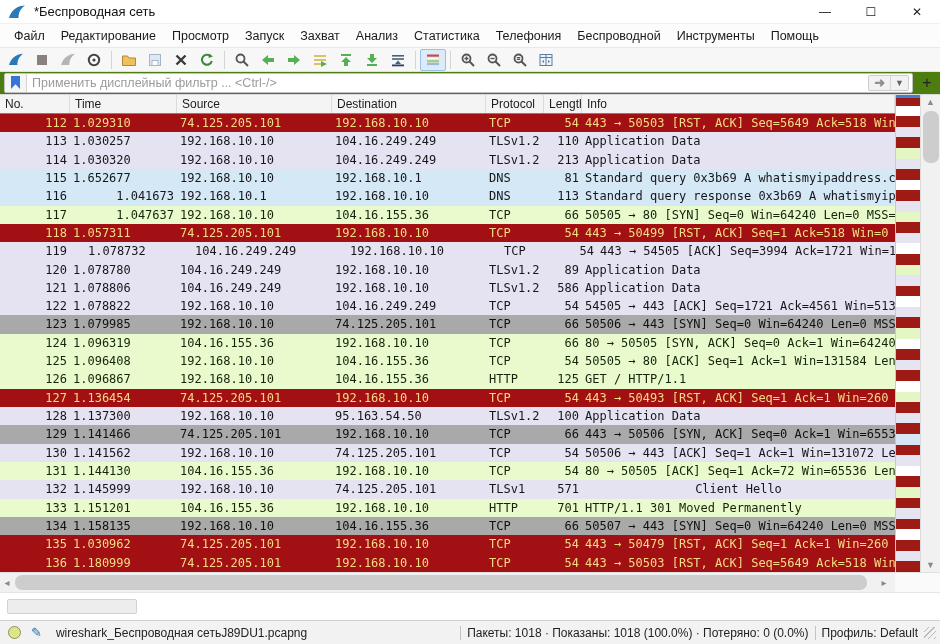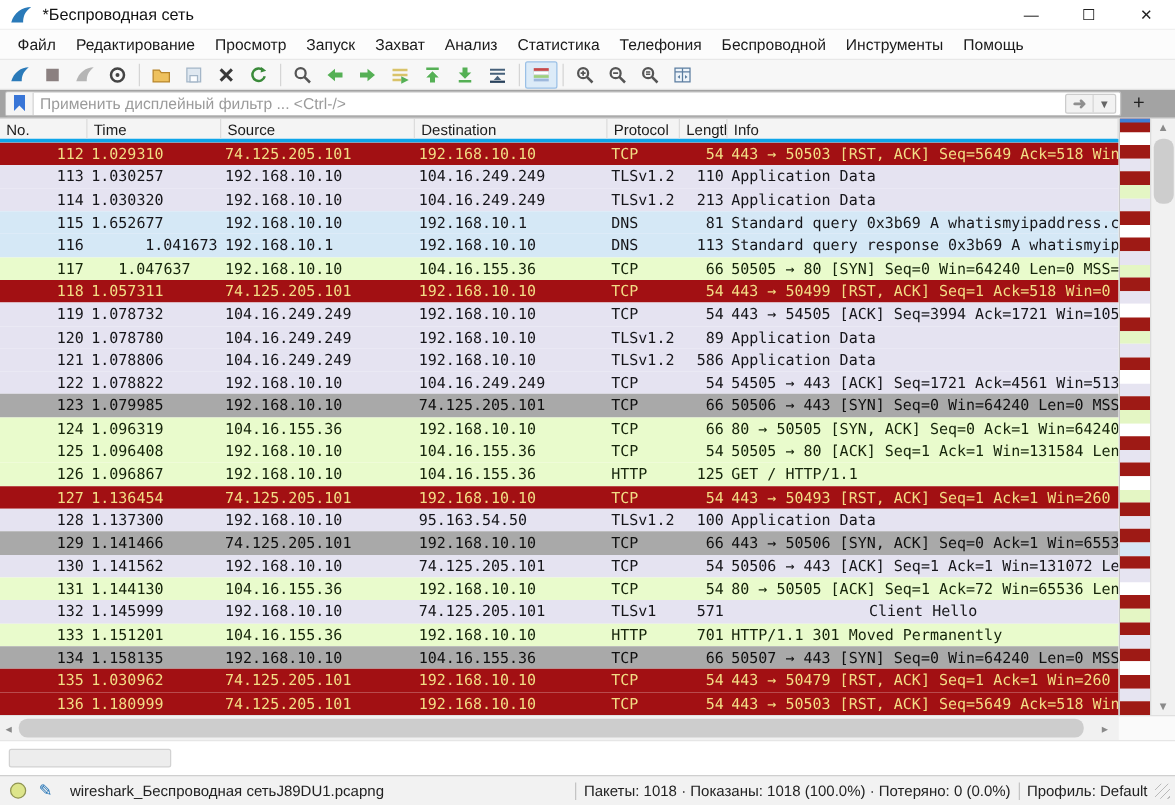--- a/index.html
+++ b/index.html
@@ -17,35 +17,35 @@
   .menubar { height:24px; background:#fcfcfc; display:flex; align-items:center; padding:0 6px; gap:0; border-bottom:1px solid #e8e8e8; }
   .menu-item { padding:3px 8px; font-size:12.5px; color:#1a1a1a; }
 
   
   .toolbar { height:24px; background:#f7f7f7; display:flex; align-items:center; padding:0 3px; border-bottom:1px solid #e2e2e2; }
   .tbtn { width:26px; height:22px; display:flex; align-items:center; justify-content:center; border:1px solid transparent; border-radius:2px; }
   .tbtn.active { background:#dcebf8; border-color:#9ac0e6; }
   .tsep { width:1px; height:18px; background:#d5d5d5; margin:0 4px; }
 
   
-  .filterbar { height:23px; background:#a3a3a3; display:flex; align-items:center; padding:1px 20px 2px 4px; gap:5px; border-bottom:1px solid #d9d9d9; }
+  .filterbar { height:23px; background:#4d7c0f; display:flex; align-items:center; padding:1px 4px 2px 4px; gap:5px; border-bottom:1px solid #d9d9d9; }
   .filter-box { flex:1; height:20px; display:flex; align-items:center; background:#ffffff; border:1px solid #c2c2c2; border-radius:2px; }
   .bookmark-btn { width:22px; height:100%; display:flex; align-items:center; justify-content:center; border-right:1px solid #d5d5d5; background:#f5f5f5; }
   .bookmark-shape { width:9px; height:13px; background:#3875d7; clip-path:polygon(0 0,100% 0,100% 100%,50% 64%,0 100%); }
   .filter-input { flex:1; border:none; outline:none; font-size:12.5px; padding:0 5px; color:#222; background:transparent; font-family:"Liberation Sans",sans-serif; }
   .filter-input::placeholder { color:#9b9b9b; }
   .apply-group { display:flex; align-items:center; border:1px solid #cccccc; background:#f2f2f2; border-radius:2px; height:16px; margin-right:3px; }
   .apply-arrow { padding:0 5px; color:#8f8f8f; font-weight:bold; font-size:13px; line-height:14px; }
   .apply-caret { padding:0 4px; border-left:1px solid #d5d5d5; color:#666; font-size:9px; line-height:14px; }
   .add-filter-btn { width:18px; text-align:center; font-size:16px; color:#222; line-height:18px; }
 
   
   .packet-area { display:flex; height:477px; }
   .table-col { width:895px; display:flex; flex-direction:column; }
-  .header-row { height:19px; display:flex; background:#f4f4f4; border-bottom:3px solid #0ea5e9; }
+  .header-row { height:19px; display:flex; background:#f4f4f4; border-bottom:1px solid #0ea5e9; }
   .hcell { font-size:12px; color:#1c1c1c; padding:2px 5px 0 5px; border-right:1px solid #dcdcdc; overflow:hidden; white-space:nowrap; }
   .packet-list { height:458px; display:flex; flex-direction:column; overflow:hidden; font-family:"DejaVu Sans Mono", monospace; font-size:12px; }
   .prow { flex:1; display:flex; overflow:hidden; white-space:nowrap; }
   .pcell { padding:0 3px; overflow:hidden; line-height:18px; }
   .c-red   { background:#a21013; color:#f2dd85; }
   .c-lav   { background:#e5e3f1; color:#16161a; }
   .c-blue  { background:#d5e8f6; color:#16161a; }
   .c-green { background:#e9fbcc; color:#15240a; }
   .c-gray  { background:#a9a9a9; color:#101010; }
 
@@ -304,39 +304,39 @@
           <div class="pcell" style="width: 70px; text-align: right;">116</div>
           <div class="pcell" style="width: 107px; text-align: right;">1.041673</div>
           <div class="pcell" style="width: 155px; text-align: left;">192.168.10.1</div>
           <div class="pcell" style="width: 154px; text-align: left;">192.168.10.10</div>
           <div class="pcell" style="width: 58px; text-align: left;">DNS</div>
           <div class="pcell" style="width: 38px; text-align: right;">113</div>
           <div class="pcell" style="flex: 1 1 0%; text-align: left;">Standard query response 0x3b69 A whatismyipaddress.com</div>
         </div>
         <div class="prow c-green">
           <div class="pcell" style="width: 70px; text-align: right;">117</div>
-          <div class="pcell" style="width: 107px; text-align: center;">1.047637</div>
+          <div class="pcell" style="width: 107px; text-align: right;">1.047637</div>
           <div class="pcell" style="width: 155px; text-align: left;">192.168.10.10</div>
           <div class="pcell" style="width: 154px; text-align: left;">104.16.155.36</div>
           <div class="pcell" style="width: 58px; text-align: left;">TCP</div>
           <div class="pcell" style="width: 38px; text-align: right;">66</div>
           <div class="pcell" style="flex: 1 1 0%; text-align: left;">50505 → 80 [SYN] Seq=0 Win=64240 Len=0 MSS=1460</div>
         </div>
         <div class="prow c-red">
           <div class="pcell" style="width: 70px; text-align: right;">118</div>
           <div class="pcell" style="width: 107px; text-align: left;">1.057311</div>
           <div class="pcell" style="width: 155px; text-align: left;">74.125.205.101</div>
           <div class="pcell" style="width: 154px; text-align: left;">192.168.10.10</div>
           <div class="pcell" style="width: 58px; text-align: left;">TCP</div>
           <div class="pcell" style="width: 38px; text-align: right;">54</div>
           <div class="pcell" style="flex: 1 1 0%; text-align: left;">443 → 50499 [RST, ACK] Seq=1 Ack=518 Win=0 Len=0</div>
         </div>
         <div class="prow c-lav">
           <div class="pcell" style="width: 70px; text-align: right;">119</div>
-          <div class="pcell" style="width: 107px; text-align: left;">1.078732</div>
+          <div class="pcell" style="width: 107px; text-align: left; margin-left: 15px;">1.078732</div>
           <div class="pcell" style="width: 155px; text-align: left;">104.16.249.249</div>
           <div class="pcell" style="width: 154px; text-align: left;">192.168.10.10</div>
           <div class="pcell" style="width: 58px; text-align: left;">TCP</div>
           <div class="pcell" style="width: 38px; text-align: right;">54</div>
           <div class="pcell" style="flex: 1 1 0%; text-align: left;">443 → 54505 [ACK] Seq=3994 Ack=1721 Win=1050 Len=0</div>
         </div>
         <div class="prow c-lav">
           <div class="pcell" style="width: 70px; text-align: right;">120</div>
           <div class="pcell" style="width: 107px; text-align: left;">1.078780</div>
           <div class="pcell" style="width: 155px; text-align: left;">104.16.249.249</div>

